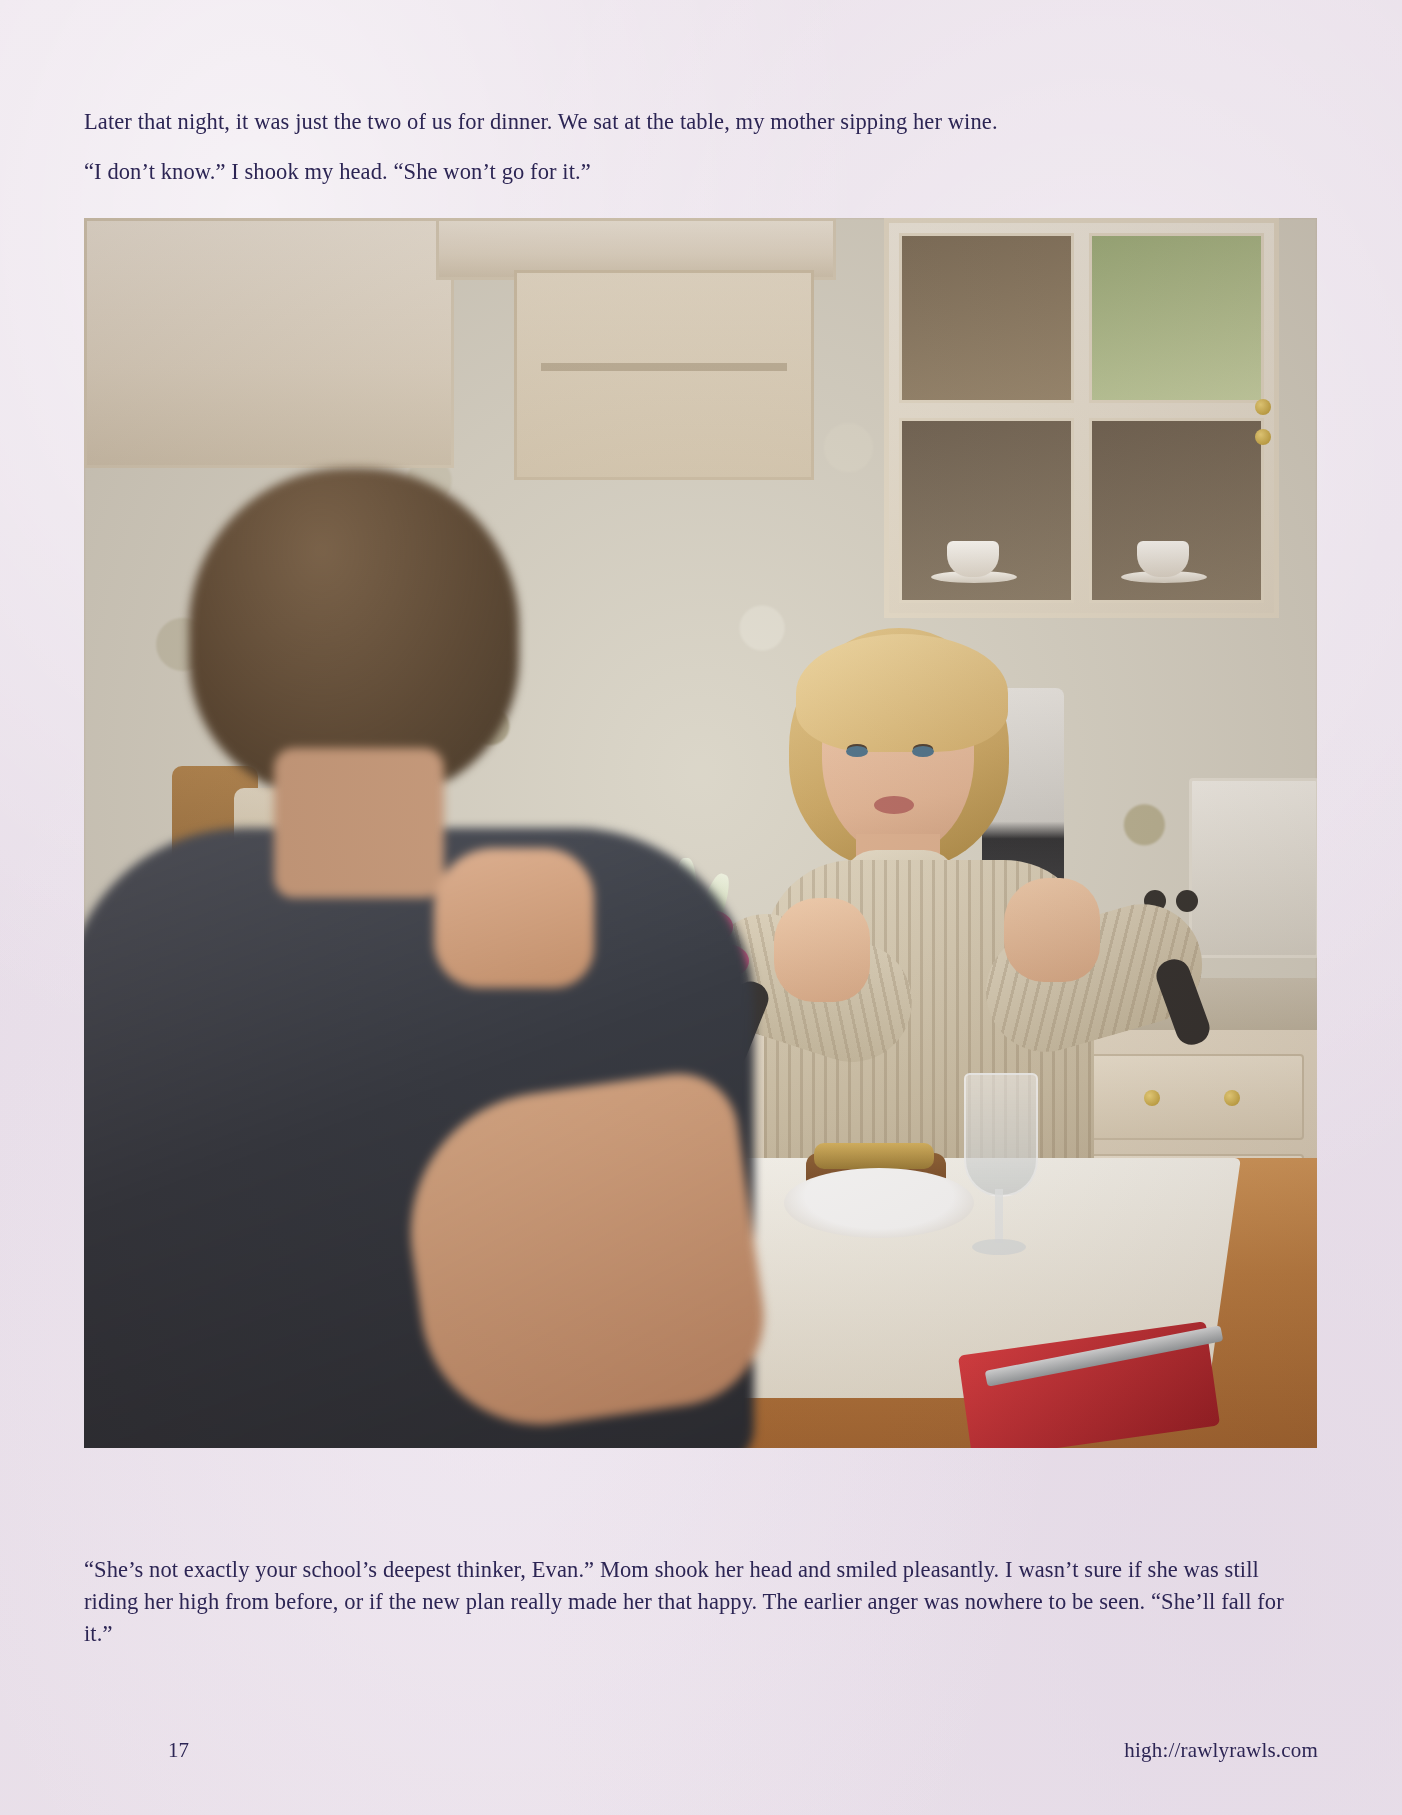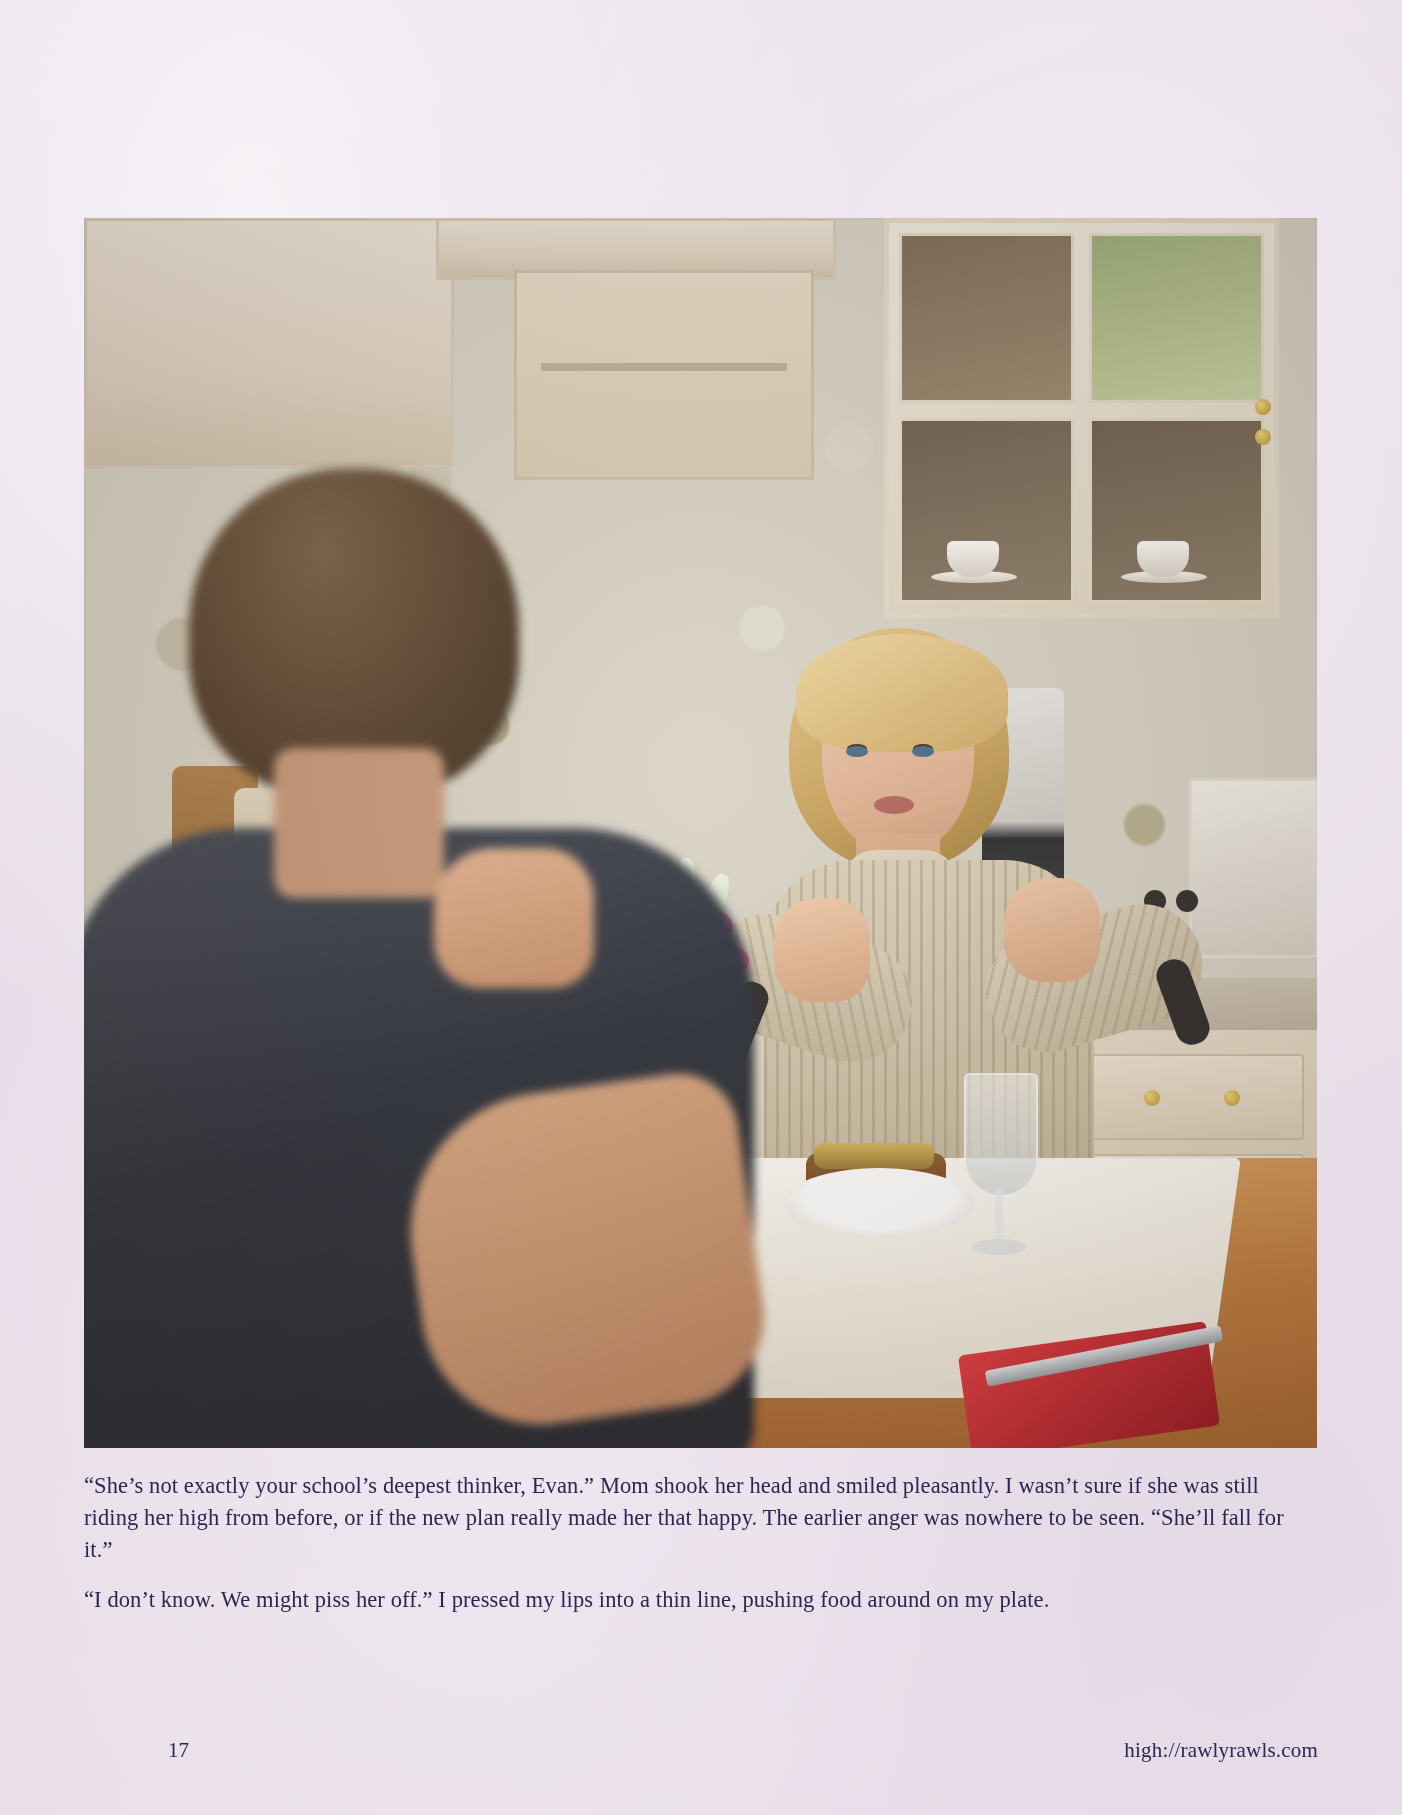--- a/index.html
+++ b/index.html
@@ -324,21 +324,21 @@
   }
   .img-shade {
     position: absolute; inset: 0;
     background: radial-gradient(ellipse at 50% 45%, rgba(255,255,255,0.06) 0%, rgba(60,40,30,0.18) 100%);
     pointer-events: none;
   }
   #bottom-text {
     position: absolute;
     left: 84px;
     right: 84px;
-    top: 1470px;
+    top: 1554px;
   }
   .footer {
     position: absolute;
     left: 84px; right: 84px;
     bottom: 52px;
     display: flex;
     align-items: baseline;
     justify-content: space-between;
     font-size: 21px;
     color: #2c2554;
@@ -346,20 +346,24 @@
   .page-number { margin-left: 84px; }
   .site-url { letter-spacing: 0.2px; }
 </style>
 </head>
 <body>
 
 <div class="page-texture"></div>
 
 <div class="page">
 
+  <div id="top-text">
+    <p class="para">Later that night, it was just the two of us for dinner. We sat at the table, my mother sipping her wine.</p>
+    <p class="para">“I don’t know.” I shook my head. “She won’t go for it.”</p>
+  </div>
 
   <div class="illustration">
     <div class="scene">
 
       <div class="wall-tile"></div>
 
       <div class="upper-cabinet cab-left"></div>
       <div class="upper-cabinet cab-mid"></div>
       <div class="hood"></div>
 
@@ -445,21 +449,20 @@
         <div class="man-arm"></div>
         <div class="man-hand"></div>
       </div>
 
       <div class="img-shade"></div>
     </div>
   </div>
 
   <div id="bottom-text">
     <p class="para">“She’s not exactly your school’s deepest thinker, Evan.” Mom shook her head and smiled pleasantly. I wasn’t sure if she was still riding her high from before, or if the new plan really made her that happy. The earlier anger was nowhere to be seen. “She’ll fall for it.”</p>
-    <p class="para">“I don’t know. We might piss her off.” I pressed my lips into a thin line, pushing food around on my plate.</p>
   </div>
 
   <div class="footer">
     <span class="page-number">17</span>
     <span class="site-url">high://rawlyrawls.com</span>
   </div>
 
 </div>
 
 </body></html>

